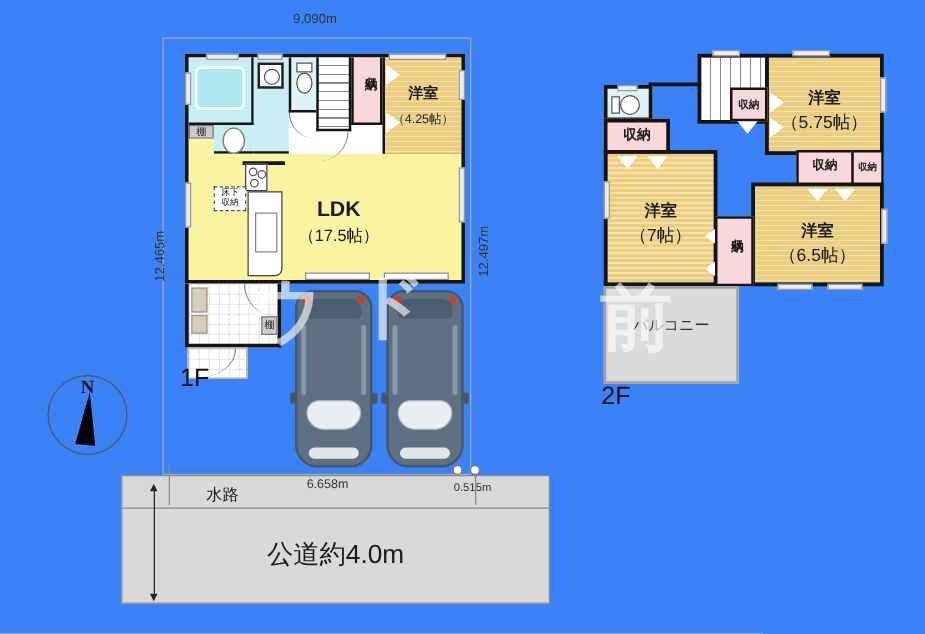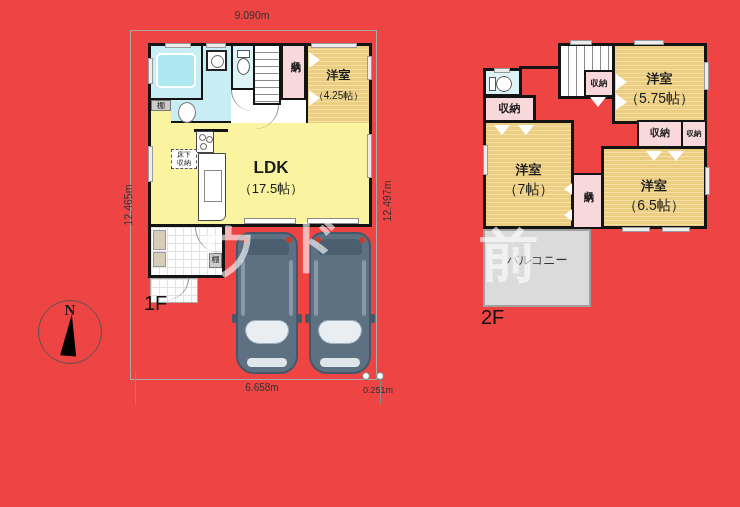--- a/index.html
+++ b/index.html
@@ -1,16 +1,16 @@
 <!DOCTYPE html>
 <html><head>
 <meta charset="utf-8">
 <style>
   html,body{margin:0;padding:0;background:#fff;}
-  .canvas{position:relative;width:740px;height:507px;background:#ef4444;overflow:hidden;
+  .canvas{position:relative;width:740px;height:507px;background:#3b82f6;overflow:hidden;
           font-family:"Liberation Sans","DejaVu Sans",sans-serif;color:#1a1a1a;}
   .abs{position:absolute;}
   .room{position:absolute;box-sizing:border-box;}
   .wall3{border:3px solid #141414;}
   .tatami{background:repeating-linear-gradient(180deg,#ecce82 0 3px,#f4e0a6 3px 4px);}
   .ldkbg{background:#faf4a0;}
   .pink{background:#f9d8dc;}
   .cyan{background:#c9edf4;}
   .cyan2{background:#dcf4f8;}
   .graytile{background:#dbdbdb;}
@@ -244,23 +244,32 @@
   <div class="win" style="left:570px;top:40px;width:22px;height:5px;"></div>
   <div class="win" style="left:634px;top:40px;width:30px;height:5px;"></div>
   <div class="win" style="left:704px;top:62px;width:5px;height:28px;"></div>
 
   <div class="room graytile" style="left:483px;top:229px;width:108px;height:78px;border:2px solid #a0a0a0;">
     <div class="lbl" style="left:0;top:22px;width:100%;font-size:12px;color:#333;">バルコニー</div>
   </div>
 
   <div class="floorlabel" style="left:481px;top:306px;">2F</div>
 
+  <div class="abs" style="left:97px;top:380px;width:343px;height:103px;background:#d9d9d9;border:1px solid #8a8a8a;box-sizing:border-box;">
+    <div style="position:absolute;left:0;top:25px;width:100%;height:1px;background:#8a8a8a;"></div>
+    <div class="lbl" style="left:58px;top:7px;width:44px;font-size:13px;font-weight:500;">水路</div>
+    <div class="lbl" style="left:0;top:50px;width:100%;font-size:21px;font-weight:500;">公道約4.0m</div>
+
+    <div class="thinline" style="left:25px;top:10px;width:1px;height:85px;background:#222;"></div>
+    <div style="position:absolute;left:22px;top:6px;width:0;height:0;border-left:3.5px solid transparent;border-right:3.5px solid transparent;border-bottom:6px solid #222;"></div>
+    <div style="position:absolute;left:22px;top:94px;width:0;height:0;border-left:3.5px solid transparent;border-right:3.5px solid transparent;border-top:6px solid #222;"></div>
+  </div>
 
   <div class="dim" style="left:227px;top:382px;width:70px;font-size:10px;">6.658m</div>
-  <div class="dim" style="left:348px;top:385px;width:60px;font-size:9px;">0.251m</div>
+  <div class="dim" style="left:348px;top:385px;width:60px;font-size:9px;">0.515m</div>
 
   <div class="thinline" style="left:135px;top:372px;width:1px;height:32px;"></div>
   <div class="thinline" style="left:380px;top:372px;width:1px;height:32px;"></div>
   <div class="mark-circle" style="left:362px;top:372px;"></div>
   <div class="mark-circle" style="left:376px;top:372px;"></div>
 
   <span class="wm" style="left:200px;top:220px;">ウ</span>
   <span class="wm" style="left:283px;top:216px;">ド</span>
   <span class="wm" style="left:480px;top:226px;">前</span>
 

